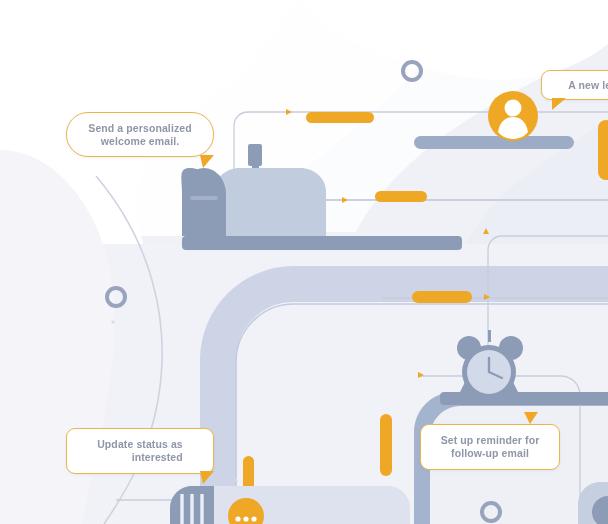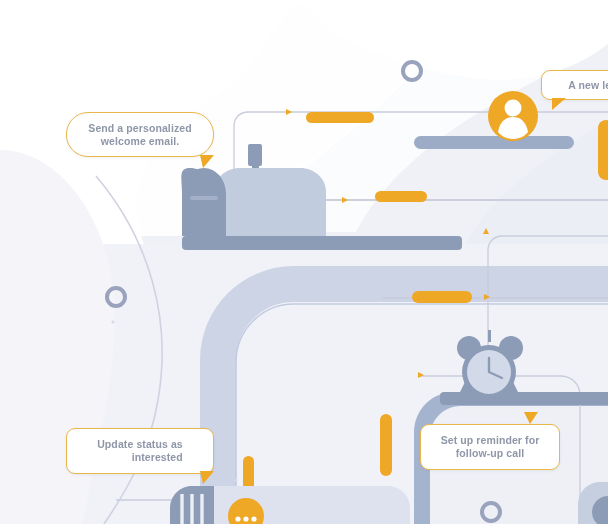--- a/index.html
+++ b/index.html
@@ -178,21 +178,21 @@
   </div>
   <div class="bubble" id="cal1" style="left: 541px; top: 70px; width: 110px; height: 30px;">
     <span class="bub-text">A new lead</span>
   </div>
   <div class="bubble" id="cal2" style="left: 66px; top: 428px; width: 148px; height: 46px; text-align: right;">
     <span class="bub-text">Update status as
 interested</span>
   </div>
   <div class="bubble" id="cal3" style="left: 420px; top: 424px; width: 140px; height: 46px;">
     <span class="bub-text">Set up reminder for
-follow-up call</span>
+follow-up email</span>
   </div>
 
   <svg style="position:absolute;left:0;top:0;width:608px;height:524px;pointer-events:none;">
     <polygon points="200,155 214,155 203,168" fill="#efa726"></polygon>
     <polygon points="552,98 566,98 552,110" fill="#efa726"></polygon>
     <polygon points="200,471 214,471 203,484" fill="#efa726"></polygon>
     <polygon points="524,412 538,412 530,424" fill="#efa726"></polygon>
   </svg>
 
 </div>

